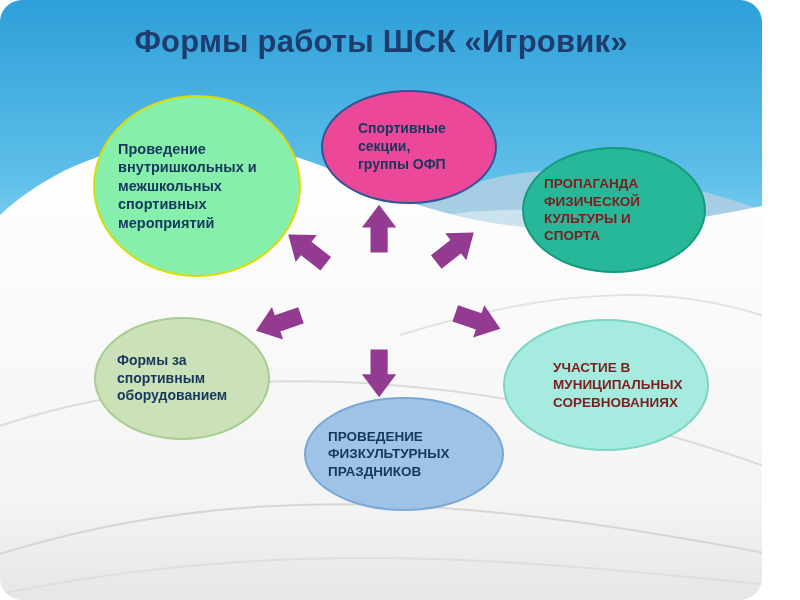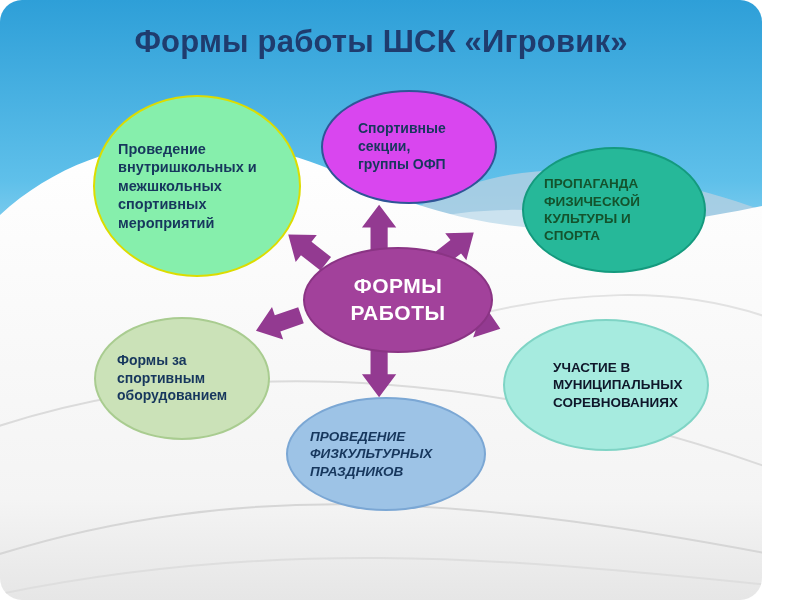--- a/index.html
+++ b/index.html
@@ -57,21 +57,21 @@
 
   .pos1 { left: 321px; top: 90px;  width: 176px; height: 114px; }
   .pos1 .node-text { width: 102px; }
 
   .pos2 { left: 522px; top: 147px; width: 184px; height: 126px; }
   .pos2 .node-text { width: 140px; font-size: 13.5px; }
 
   .pos3 { left: 94px;  top: 317px; width: 176px; height: 123px; }
   .pos3 .node-text { width: 130px; }
 
-  .pos4 { left: 286px; top: 397px; width: 200px; height: 114px; font-style: italic; }
+  .pos4 { left: 304px; top: 397px; width: 200px; height: 114px; }
   .pos4 .node-text { width: 152px; font-size: 13.5px; }
 
   .pos5 { left: 503px; top: 319px; width: 206px; height: 132px; }
   .pos5 .node-text { width: 158px; font-size: 13.5px; }
 
   .center-node { left: 303px; top: 247px; width: 190px; height: 106px; }
   .center-node .node-text {
     width: 120px;
     text-align: center;
     font-size: 21px;
@@ -116,37 +116,34 @@
       <polygon points="0,-9 26,-9 26,-18 50,0 26,18 26,9 0,9" transform="translate(398,352) rotate(90)"></polygon>
     </g>
   </svg>
 
   <div class="slide-title" style="color: rgb(31, 60, 110);">Формы работы ШСК «Игровик»</div>
 
   <div class="node pos0" style="background: #86efac; border-color: rgb(220, 220, 0);">
     <div class="node-text" style="color: rgb(23, 55, 93);">Проведение внутришкольных и межшкольных спортивных мероприятий</div>
   </div>
 
-  <div class="node pos1" style="background: #d946ef; border-color: rgb(47, 85, 151);">
+  <div class="node pos1" style="background: #ec4899; border-color: rgb(47, 85, 151);">
     <div class="node-text" style="color: rgb(23, 55, 93);">Спортивные секции, группы ОФП</div>
   </div>
 
   <div class="node pos2" style="background: rgb(38, 184, 153); border-color: rgb(20, 154, 126);">
-    <div class="node-text" style="color: #14532d;">ПРОПАГАНДА ФИЗИЧЕСКОЙ КУЛЬТУРЫ И СПОРТА</div>
+    <div class="node-text" style="color: #7f1d1d;">ПРОПАГАНДА ФИЗИЧЕСКОЙ КУЛЬТУРЫ И СПОРТА</div>
   </div>
 
   <div class="node pos3" style="background: rgb(203, 226, 184); border-color: rgb(169, 204, 144);">
     <div class="node-text" style="color: rgb(23, 55, 93);">Формы за спортивным оборудованием</div>
   </div>
 
   <div class="node pos4" style="background: rgb(157, 195, 230); border-color: rgb(123, 167, 212);">
     <div class="node-text" style="color: rgb(23, 55, 93);">ПРОВЕДЕНИЕ ФИЗКУЛЬТУРНЫХ ПРАЗДНИКОВ</div>
   </div>
 
   <div class="node pos5" style="background: rgb(166, 235, 223); border-color: rgb(127, 212, 197);">
-    <div class="node-text" style="color: #0f172a; margin-left: 48px;">УЧАСТИЕ В МУНИЦИПАЛЬНЫХ СОРЕВНОВАНИЯХ</div>
+    <div class="node-text" style="color: #7f1d1d; margin-left: 48px;">УЧАСТИЕ В МУНИЦИПАЛЬНЫХ СОРЕВНОВАНИЯХ</div>
   </div>
 
-  <div class="node center-node" style="background: rgb(162, 65, 155); border-color: rgb(138, 52, 132);">
-    <div class="node-text" style="color: rgb(255, 255, 255);">ФОРМЫ РАБОТЫ</div>
-  </div>
 
 </div>
 
 </body></html>

